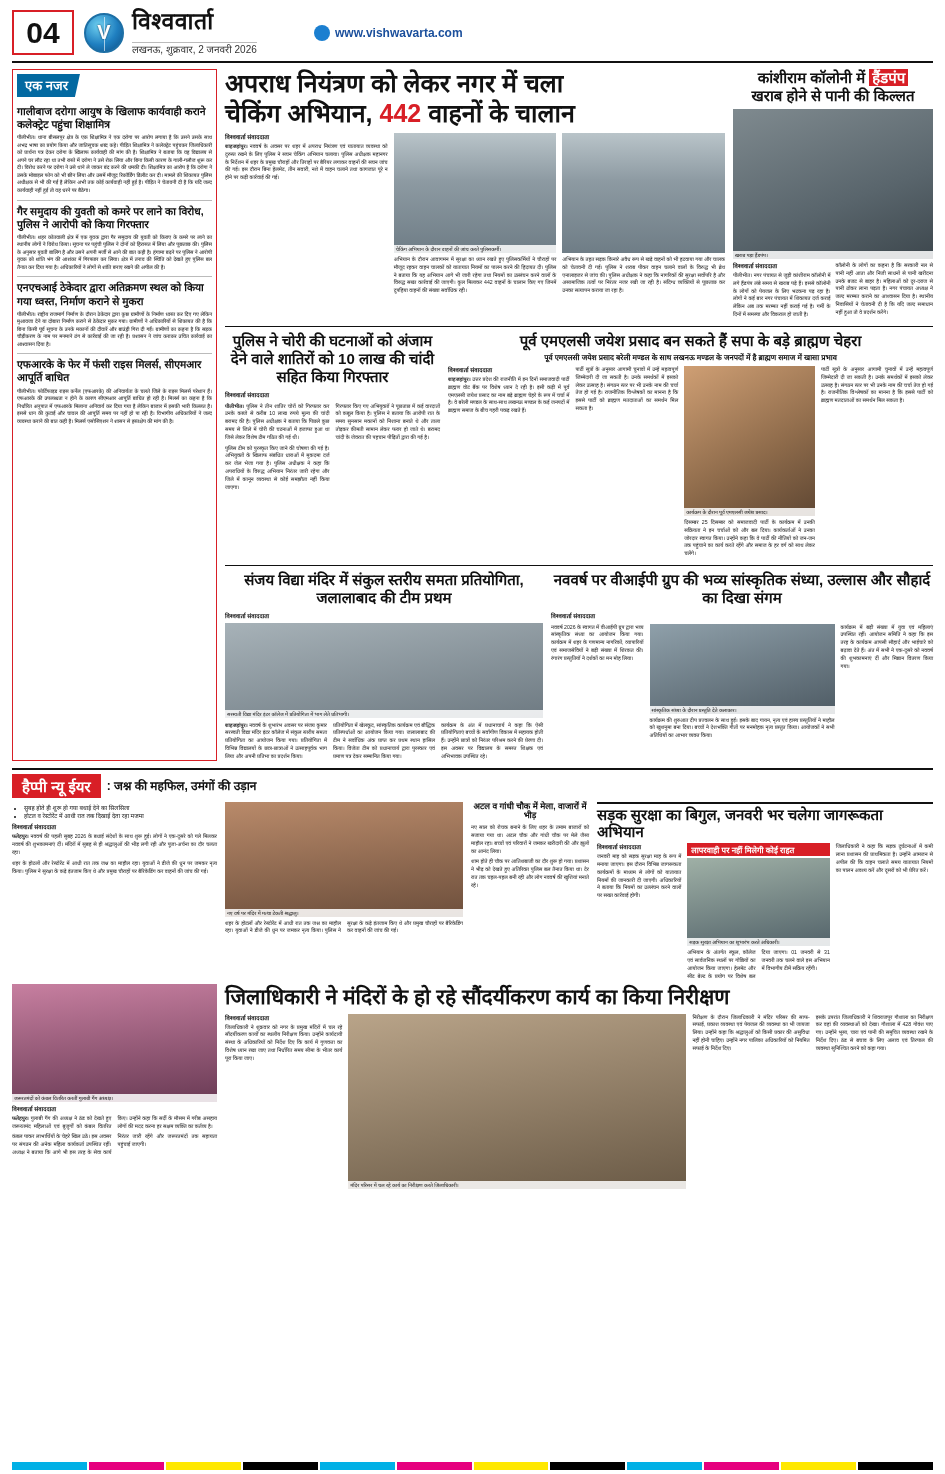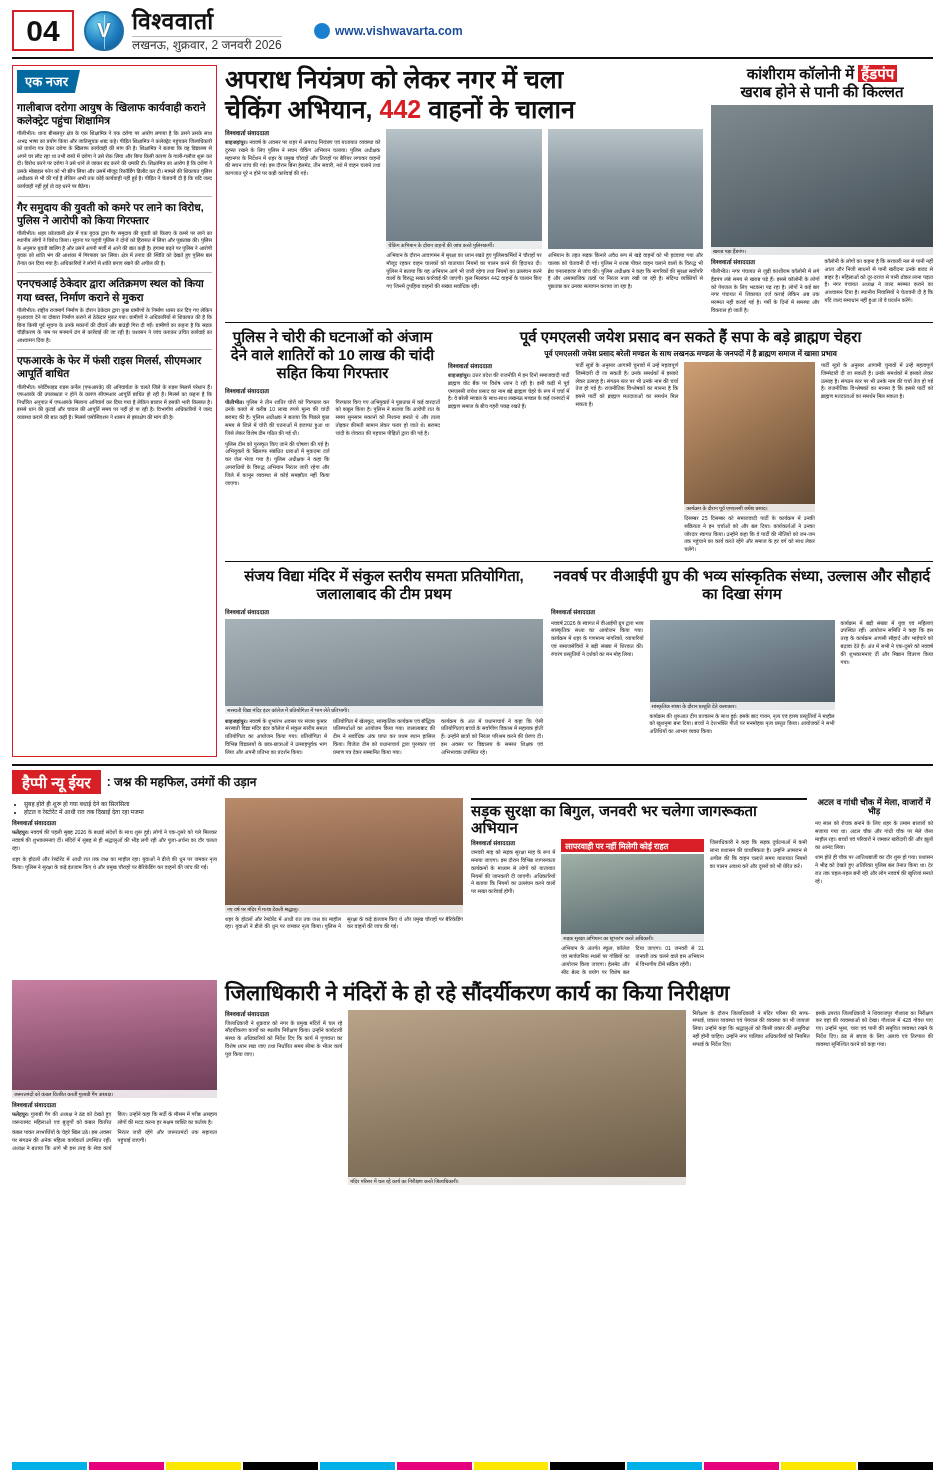--- a/index.html
+++ b/index.html
@@ -34,21 +34,21 @@
   .globe:after{
     content:""; position:absolute; left:50%; top:2px; width:1px; height:34px;
     background:rgba(255,255,255,.6);
   }
   .globe .v {
     position:absolute; inset:0; display:flex;align-items:center;justify-content:center;
     color:#fff; font-weight:bold; font-size:20px; text-shadow:0 0 2px #024;
   }
   .brand { line-height:1; }
   .brand .name { font-size:23px; font-weight:bold; letter-spacing:.5px; }
-  .brand .sub { font-size:12px; color:#333; margin-top:3px; border-top:1px solid #bbb; padding-top:2px;}
+  .brand .sub { font-size:10px; color:#333; margin-top:9px; border-top:1px solid #bbb; padding-top:2px;}
   .edition {
     flex:1; text-align:center; font-size:20px; font-weight:bold; align-self:center;
     letter-spacing:.3px;
   }
   .weburl { display:flex; align-items:center; gap:5px; font-size:12px; font-weight:bold; color:#1b4f9c; align-self:center;}
   .weburl .gicon{width:16px;height:16px;border-radius:50%;background:#1b7fd0;display:inline-block;}
 
   
   .hl { font-weight:bold; line-height:1.15; }
   .body-text {
@@ -75,21 +75,21 @@
 
   
   .lead-wrap { display:flex; gap:8px; }
   .lead-main { flex:1; }
   .lead-head { font-size:25px; font-weight:bold; line-height:1.18; margin-bottom:5px; }
   .lead-head .red { color:#d81f26; }
   .lead-cols { display:flex; gap:6px; }
   .lead-cols .c { width:33.3%; }
   .lead-photo { height:120px; margin-bottom:3px;
     background:linear-gradient(180deg,#b9c4c9 0%, #8d9aa2 40%, #6f7d86 100%);}
-  .rightcol { width:222px; }
+  .rightcol { width:200px; }
   .rc-head { font-size:15px; font-weight:bold; line-height:1.2; text-align:center; }
   .rc-head .hi { background:#d81f26; color:#fff; padding:0 3px; }
   .rc-photo { height:150px; margin:4px 0 3px;
     background:linear-gradient(160deg,#7f8a8f 0%, #59656c 60%, #3d474d 100%);}
   .rc-cols { display:flex; gap:5px; font-size:5.1px; }
   .rc-cols .c { width:50%; }
 
   
   .sec { margin-top:7px; padding-top:5px; border-top:1px solid #111; display:flex; gap:8px;}
   .hbox { font-size:15px; font-weight:bold; line-height:1.22; text-align:center;}
@@ -317,44 +317,44 @@
       <div class="body-text" style="margin-top:3px;">शहर के होटलों और रेस्टोरेंट में आधी रात तक जश्न का माहौल रहा। युवाओं ने डीजे की धुन पर जमकर नृत्य किया। पुलिस ने सुरक्षा के कड़े इंतजाम किए थे और प्रमुख चौराहों पर बैरिकेडिंग कर वाहनों की जांच की गई।</div>
     </div>
 
     <div style="width:238px;">
       <div class="photo" style="height:115px;background:linear-gradient(175deg,#b98a6a,#6d4f3c);">
         <div class="cap">नए वर्ष पर मंदिर में मत्था टेकती श्रद्धालु।</div>
       </div>
       <div class="body-text" style="margin-top:3px;column-count:2;">शहर के होटलों और रेस्टोरेंट में आधी रात तक जश्न का माहौल रहा। युवाओं ने डीजे की धुन पर जमकर नृत्य किया। पुलिस ने सुरक्षा के कड़े इंतजाम किए थे और प्रमुख चौराहों पर बैरिकेडिंग कर वाहनों की जांच की गई।</div>
     </div>
 
+    <div style="width:118px;">
+      <div class="hl" style="font-size:8.5px;text-align:center;">अटल व गांधी चौक में मेला, वाजारों में भीड़</div>
+      <div class="body-text" style="margin-top:3px;">नए साल को रोचक बनाने के लिए शहर के तमाम बाजारों को सजाया गया था। अटल चौक और गांधी चौक पर मेले जैसा माहौल रहा। बच्चों एवं परिवारों ने जमकर खरीदारी की और झूलों का आनंद लिया।</div>
+      <div class="body-text" style="margin-top:3px;">शाम होते ही चौक पर आतिशबाजी का दौर शुरू हो गया। प्रशासन ने भीड़ को देखते हुए अतिरिक्त पुलिस बल तैनात किया था। देर रात तक चहल-पहल बनी रही और लोग नववर्ष की खुशियां मनाते रहे।</div>
+    </div>
+
     <div style="flex:1;">
       <div class="hl" style="font-size:15px;border-top:2px solid #111;padding-top:2px;">सड़क सुरक्षा का बिगुल, जनवरी भर चलेगा जागरूकता अभियान</div>
       <div style="display:flex;gap:6px;margin-top:3px;">
         <div style="width:26%;">
           <div class="byline">विश्ववार्ता संवाददाता</div>
           <div class="body-text">जनवरी माह को सड़क सुरक्षा माह के रूप में मनाया जाएगा। इस दौरान विभिन्न जागरूकता कार्यक्रमों के माध्यम से लोगों को यातायात नियमों की जानकारी दी जाएगी। अधिकारियों ने बताया कि नियमों का उल्लंघन करने वालों पर सख्त कार्रवाई होगी।</div>
         </div>
         <div style="width:44%;">
           <div style="background:#d81f26;color:#fff;font-size:8px;font-weight:bold;padding:1px 4px;">लापरवाही पर नहीं मिलेगी कोई राहत</div>
           <div class="photo" style="height:88px;margin-top:2px;background:linear-gradient(170deg,#9fb0a6,#53636a);">
             <div class="cap">सड़क सुरक्षा अभियान का शुभारंभ करते अधिकारी।</div>
           </div>
           <div class="body-text" style="margin-top:3px;column-count:2;">अभियान के अंतर्गत स्कूल, कॉलेज एवं सार्वजनिक स्थलों पर गोष्ठियों का आयोजन किया जाएगा। हेलमेट और सीट बेल्ट के प्रयोग पर विशेष बल दिया जाएगा। 01 जनवरी से 31 जनवरी तक चलने वाले इस अभियान में विभागीय टीमें सक्रिय रहेंगी।</div>
         </div>
         <div style="width:30%;">
           <div class="body-text">जिलाधिकारी ने कहा कि सड़क दुर्घटनाओं में कमी लाना प्रशासन की प्राथमिकता है। उन्होंने आमजन से अपील की कि वाहन चलाते समय यातायात नियमों का पालन अवश्य करें और दूसरों को भी प्रेरित करें।</div>
         </div>
       </div>
-    </div>
-
-    <div style="width:118px;">
-      <div class="hl" style="font-size:8.5px;text-align:center;">अटल व गांधी चौक में मेला, वाजारों में भीड़</div>
-      <div class="body-text" style="margin-top:3px;">नए साल को रोचक बनाने के लिए शहर के तमाम बाजारों को सजाया गया था। अटल चौक और गांधी चौक पर मेले जैसा माहौल रहा। बच्चों एवं परिवारों ने जमकर खरीदारी की और झूलों का आनंद लिया।</div>
-      <div class="body-text" style="margin-top:3px;">शाम होते ही चौक पर आतिशबाजी का दौर शुरू हो गया। प्रशासन ने भीड़ को देखते हुए अतिरिक्त पुलिस बल तैनात किया था। देर रात तक चहल-पहल बनी रही और लोग नववर्ष की खुशियां मनाते रहे।</div>
     </div>
   </div>
 
 
   <div class="grid3">
     <div style="width:205px;">
       <div class="photo" style="height:118px;background:linear-gradient(175deg,#c77fa0,#6a3b55);">
         <div class="cap">जरूरतमंदों को कंबल वितरित करतीं गुलाबी गैंग अध्यक्ष।</div>
       </div>
       <div class="byline" style="margin-top:3px;">विश्ववार्ता संवाददाता</div>

